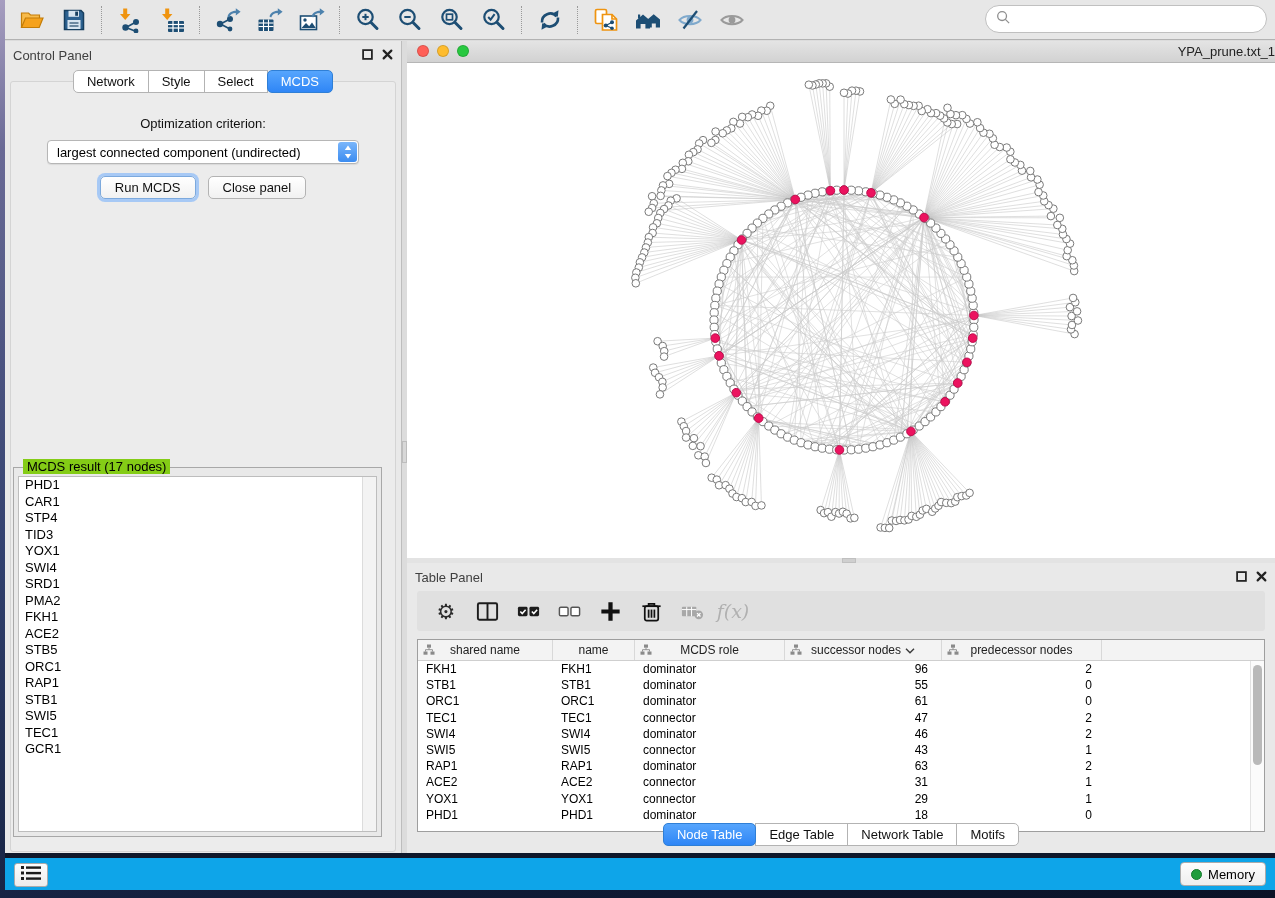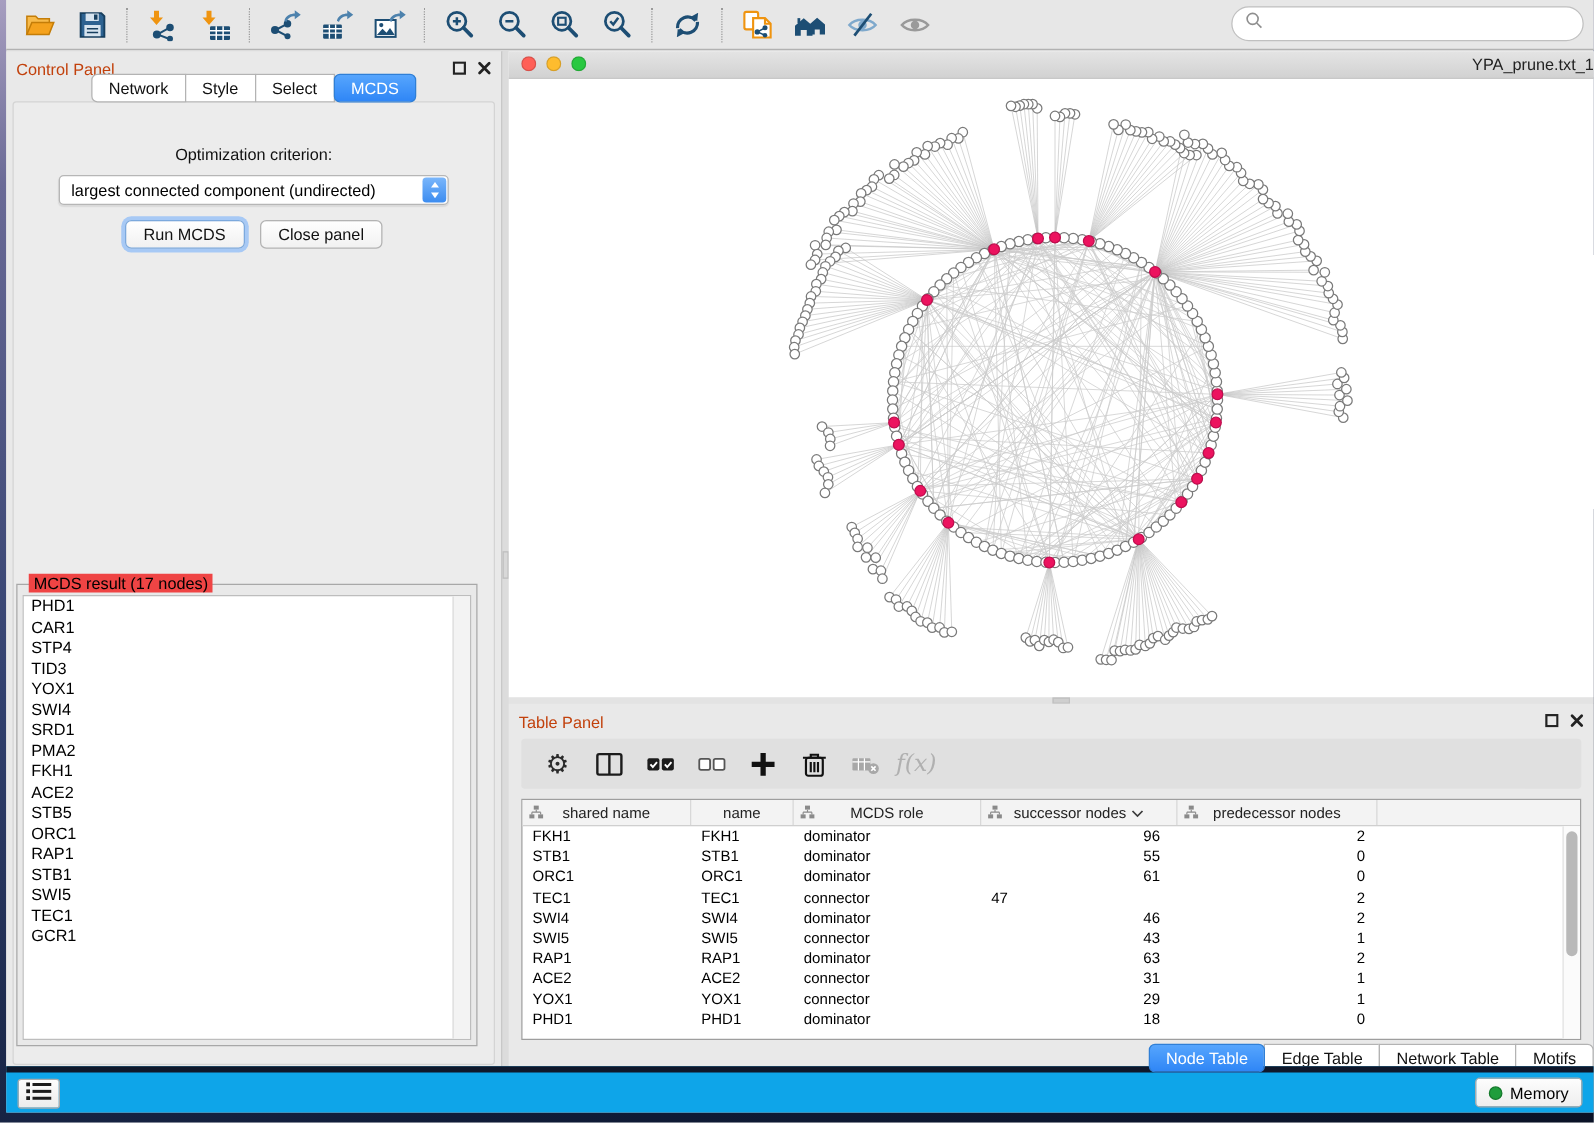--- a/index.html
+++ b/index.html
@@ -17,43 +17,43 @@
   .tb-btn .icon,.tp-btn .icon{display:flex;align-items:center;justify-content:center}
   .tb-btn svg{width:26px;height:26px}
   .tsep{width:1px;height:28px;border-left:1px dotted #9a9a9a;margin:0 6px}
   .search-box{position:absolute;right:8px;top:5px;width:282px;height:28px;background:#fff;
     border:1px solid #c0c0c0;border-radius:14px;display:flex;align-items:center;padding-left:10px;box-sizing:border-box;gap:6px}
   .search-box input{border:none;outline:none;flex:1;font-size:13px;background:transparent;height:20px;padding:0;margin-right:10px}
 
   
   .control-panel{position:absolute;left:0;top:41px;width:397px;bottom:32px;background:#e9e9e9;
     border-right:1px solid #bdbdbd;box-sizing:border-box}
-  .panel-title{position:absolute;left:8px;top:7px;font-size:13px;color:#c2410c}
+  .panel-title{position:absolute;left:8px;top:7px;font-size:13px;color:#404040}
   .win-btns{position:absolute;right:8px;top:8px;display:flex;gap:9px}
   .win-btn{width:11px;height:11px;display:flex;align-items:center;justify-content:center}
   .win-btn svg{width:11px;height:11px}
-  .cp-tabs{position:absolute;left:0;right:0;top:18px;display:flex;justify-content:center;z-index:2}
+  .cp-tabs{position:absolute;left:0;right:0;top:29px;display:flex;justify-content:center;z-index:2}
   .tabset{display:inline-flex}
   .tab{background:#fff;border:1px solid #b3b3b3;padding:3px 13px;font-size:13px;color:#111;margin-left:-1px}
   .tab:first-child{border-radius:5px 0 0 5px;margin-left:0}
   .tab:last-child{border-radius:0 5px 5px 0}
   .tab.active{background:linear-gradient(#56a5fd,#2f86f6);border-color:#2f7fd6;color:#fff;border-radius:5px;z-index:1}
   .cp-content{position:absolute;left:5px;right:5px;top:40px;bottom:6px;background:#ececec;
     border:1px solid #d4d4d4;border-radius:3px}
   .opt-label{margin-top:34px;text-align:center;font-size:13px;color:#111}
   .dropdown{position:relative;margin:9px auto 0;width:312px;height:24px;background:#fff;border:1px solid #b6b6b6;
     border-radius:4px;display:flex;align-items:center;box-sizing:border-box;box-shadow:0 1px 1px rgba(0,0,0,.08)}
   .dd-value{flex:1;font-size:13px;padding-left:9px;white-space:nowrap;overflow:hidden;color:#000}
   .dd-stepper{width:19px;height:20px;margin-right:1px;border-radius:3px;background:linear-gradient(#7ab6fb,#3c8cf0);
     display:flex;align-items:center;justify-content:center}
   .btn-row{display:flex;justify-content:center;gap:12px;margin-top:12px}
   .btn{font-size:13px;padding:3px 14px;background:linear-gradient(#ffffff,#f1f1f1);border:1px solid #b3b3b3;border-radius:5px;color:#111}
   .btn.focused{box-shadow:0 0 0 3px #a7c9f5;border-color:#7ca9dd}
   .groupbox{position:absolute;left:8px;right:19px;top:426px;bottom:21px;border:1px solid #a8a8a8;background:#e9e9e9}
-  .gb-label{position:absolute;top:-9px;left:9px;background:#ef4444;padding:0 4px;font-size:13px;color:#000}
+  .gb-label{position:absolute;top:-9px;left:9px;background:#84cc16;padding:0 4px;font-size:13px;color:#000}
   .mcds-list{position:absolute;left:4px;right:4px;top:8px;bottom:4px;background:#fff;border:1px solid #bdbdbd;overflow:hidden}
   .mcds-scroll{position:absolute;right:0;top:0;bottom:0;width:13px;background:#f3f3f3;border-left:1px solid #dcdcdc}
   .mcds-item{font-size:13px;line-height:16.5px;padding-left:6px;color:#000}
 
   
   .v-split{position:absolute;left:397px;top:41px;width:5px;bottom:32px;background:#dcdcdc}
   .v-split .grab{position:absolute;top:400px;left:0;width:5px;height:22px;background:#d8d8d8;border:1px solid #bdbdbd;box-sizing:border-box}
   .h-split{position:absolute;left:402px;right:0;top:558px;height:5px;background:#e3e3e3}
   .h-split .grab{position:absolute;left:435px;top:0;width:14px;height:5px;background:#cfcfcf;border:1px solid #c0c0c0;box-sizing:border-box}
 
@@ -75,21 +75,21 @@
   .tbl{position:absolute;left:10px;right:10px;top:76px;bottom:26px;background:#fff;border:1px solid #9e9e9e;overflow:hidden}
   .tbl-head{display:flex;height:20px;background:#f3f3f3;border-bottom:1px solid #cfcfcf}
   .th{position:relative;display:flex;align-items:center;justify-content:center;gap:4px;font-size:12px;color:#222;
     border-right:1px solid #d8d8d8;box-sizing:border-box}
   .th .hier{position:absolute;left:5px;top:4px}
   .th-fill{flex:1;background:#f3f3f3}
   .tr{display:flex;height:16.2px;align-items:center}
   .td{font-size:12px;color:#000;box-sizing:border-box;padding:0 8px;white-space:nowrap;overflow:hidden}
   .tbl-scroll{position:absolute;right:0;top:21px;bottom:0;width:13px;background:#fbfbfb;border-left:1px solid #e2e2e2}
   .tbl-thumb{position:absolute;left:2px;top:4px;width:9px;height:100px;border-radius:5px;background:#b9b9b9}
-  .tbl-tabs{position:absolute;left:0;right:0;bottom:0;display:flex;justify-content:flex-end}
+  .tbl-tabs{position:absolute;left:0;right:0;bottom:12px;display:flex;justify-content:center}
 
   
   .status-bar{position:absolute;left:0;right:0;bottom:0;height:32px;background:#0ea5e9;border-top:5px solid #0f172a}
   .sb-left{position:absolute;left:9px;top:5px;width:32px;height:22px;background:linear-gradient(#fdfdfd,#ececec);
     border:1px solid #ababab;border-radius:3px;display:flex;align-items:center;justify-content:center}
   .memory-btn{position:absolute;right:9px;top:4px;height:24px;background:linear-gradient(#fdfdfd,#eeeeee);
     border:1px solid #ababab;border-radius:4px;display:flex;align-items:center;gap:6px;padding:0 10px;font-size:13px;box-sizing:border-box;color:#000}
   .mem-dot{width:11px;height:11px;border-radius:50%;background:#1f9d3c;border:1px solid #157a2c;box-sizing:border-box}
 </style>
 </head>
@@ -1324,21 +1324,21 @@
             <div class="td" style="width: 135px; text-align: left;">ORC1</div>
             <div class="td" style="width: 82px; text-align: left;">ORC1</div>
             <div class="td" style="width: 150px; text-align: left;">dominator</div>
             <div class="td" style="width: 157px; text-align: right; padding-right: 14px;">61</div>
             <div class="td" style="width: 160px; text-align: right; padding-right: 10px;">0</div>
           </div>
           <div class="tr">
             <div class="td" style="width: 135px; text-align: left;">TEC1</div>
             <div class="td" style="width: 82px; text-align: left;">TEC1</div>
             <div class="td" style="width: 150px; text-align: left;">connector</div>
-            <div class="td" style="width: 157px; text-align: left; padding-right: 14px;">47</div>
+            <div class="td" style="width: 157px; text-align: right; padding-right: 14px;">47</div>
             <div class="td" style="width: 160px; text-align: right; padding-right: 10px;">2</div>
           </div>
           <div class="tr">
             <div class="td" style="width: 135px; text-align: left;">SWI4</div>
             <div class="td" style="width: 82px; text-align: left;">SWI4</div>
             <div class="td" style="width: 150px; text-align: left;">dominator</div>
             <div class="td" style="width: 157px; text-align: right; padding-right: 14px;">46</div>
             <div class="td" style="width: 160px; text-align: right; padding-right: 10px;">2</div>
           </div>
           <div class="tr">

